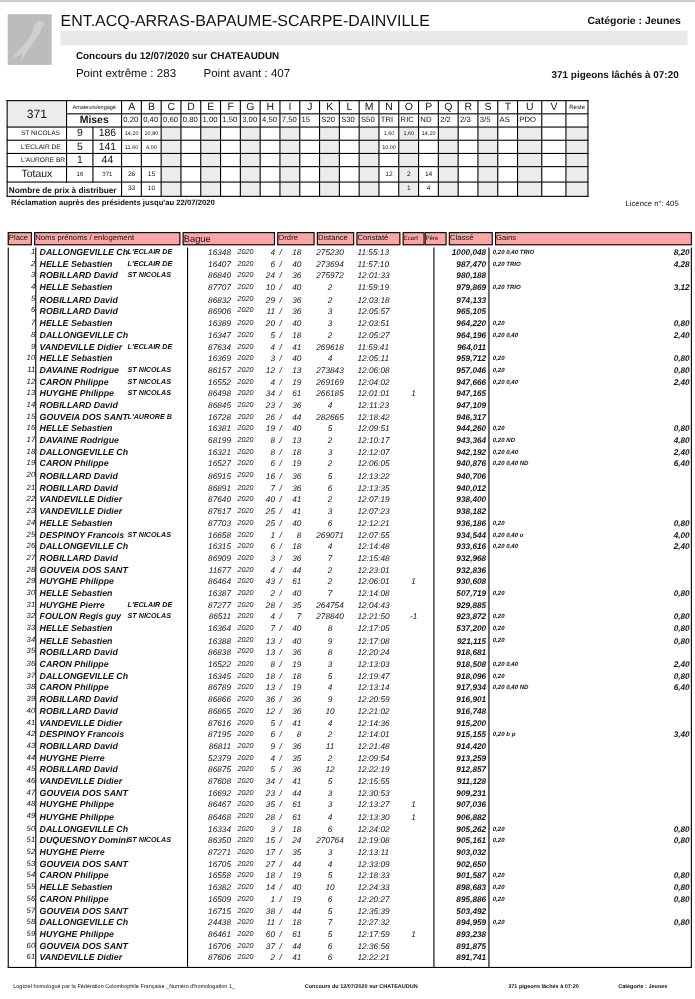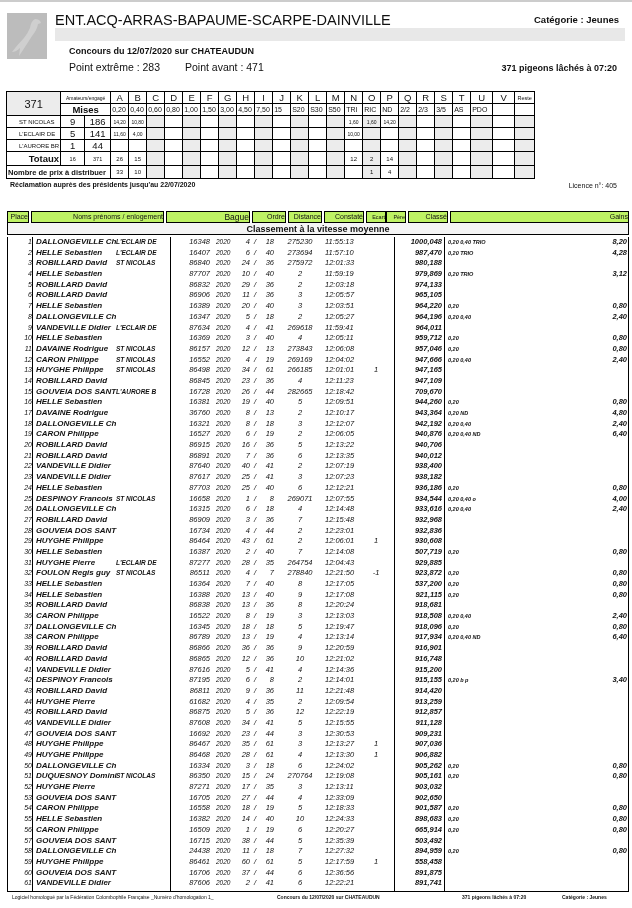--- a/index.html
+++ b/index.html
@@ -13,29 +13,29 @@
   .concours { position: absolute; left: 69px; top: 46px; font-size: 9px; font-weight: bold; }
   .points { position: absolute; left: 69px; top: 61px; font-size: 10.5px; }
   .points span { margin-right: 22px; }
   .lache { position: absolute; right: 15px; top: 63px; font-size: 9px; font-weight: bold; }
 
   table.summary { position: absolute; left: 6px; top: 91px; border-collapse: collapse; font-size: 7px; }
   table.summary td { border: 1px solid #000; height: 10.5px; text-align: center; padding: 0 1px; white-space: nowrap; }
   table.summary td.g { background: #ececec; }
   table.summary .big { font-size: 11px; }
   table.summary .mid { font-size: 9.5px; }
-  table.summary .tot { font-size: 9.5px; font-weight: bold; text-align: right; }
+  table.summary .tot { font-size: 9.5px; font-weight: normal; text-align: center; }
   table.summary .small { font-size: 5px; }
 
   .reclam { position: absolute; left: 10px; top: 181px; font-size: 7px; font-weight: bold; }
   .licence { position: absolute; right: 15px; top: 182px; font-size: 7px; }
 
   .results { position: absolute; left: 7px; top: 211px; width: 622px; }
   .hdr { display: flex; height: 12px; font-size: 7px; }
-  .hdr div { border: 1px solid #000; text-align: right; margin-right: 2px; line-height: 10px; background: #bef264; }
+  .hdr div { border: 1px solid #000; text-align: left; margin-right: 2px; line-height: 10px; background: #fca5a5; }
   .classement { border: 1px solid #000; border-top: none; height: 12px; font-size: 9px; font-weight: bold; text-align: center; line-height: 12px; background: #f4f4f4; }
   .body { position: relative; border: 1px solid #000; border-top: none; height: 655px; font-style: italic; }
   .vline { position: absolute; top: 0; bottom: 0; width: 1px; background: #000; }
   .row { position: relative; height: 10.7px; font-size: 7.5px; line-height: 10.7px; white-space: nowrap; }
   .row > span { position: absolute; top: 0; }
   .c-place { left: 0; width: 24px; text-align: right; font-size: 7px; }
   .c-name { left: 28px; font-weight: bold; font-size: 8px; }
   .c-club { left: 108px; font-weight: bold; font-size: 6.5px; }
   .c-bague { left: 168px; width: 34px; text-align: right; }
   .c-year { left: 208px; font-size: 6.5px; }
@@ -59,21 +59,21 @@
   <svg viewBox="0 0 40 46">
       <path d="M28 6 q5 0 6 4 l-3 1 q-1 6 -6 12 q-5 8 -9 14 l-4 6 l1 -8 q-4 4 -8 4 q6 -8 12 -14 q4 -5 6 -10 q1 -7 5 -9z" fill="#cfcfcf"></path>
     </svg>
 </div>
 <div class="title">ENT.ACQ-ARRAS-BAPAUME-SCARPE-DAINVILLE</div>
 <div class="cat">Catégorie : Jeunes</div>
 <div class="greybar"></div>
 <div class="concours">Concours du 12/07/2020 sur CHATEAUDUN</div>
 <div class="points">
   <span>Point extrême : 283</span>
-  <span>Point avant : 471</span>
+  <span>Point avant : 407</span>
 </div>
 <div class="lache">371 pigeons lâchés à 07:20</div>
 
 <table class="summary" id="summary">
     <tbody>
       <tr>
         <td rowspan="2" class="big g" style="width:52px">371</td>
         <td colspan="2" class="small">Amateurs/engagé</td>
         <td class="mid" style="width:18px;">A</td>
         <td class="mid" style="width:18px;">B</td>
@@ -275,21 +275,20 @@
     <div style="width:133px">Noms prénoms / enlogement</div>
     <div style="width:84px; font-size:8.5px">Bague</div>
     <div style="width:34px">Ordre</div>
     <div style="width:34px">Distance</div>
     <div style="width:40px">Constaté</div>
     <div style="width:20px; margin-right:0; font-size:5.5px">Ecart</div>
     <div style="width:20px; font-size:5.5px">Père</div>
     <div style="width:40px">Classé</div>
     <div style="flex:1; margin-right:0">Gains</div>
   </div>
-  <div class="classement">Classement à la vitesse moyenne</div>
   <div class="body" id="rows">
     <div class="vline" style="left:24px"></div>
     <div class="vline" style="left:162px"></div>
     <div class="vline" style="left:386px"></div>
     <div class="vline" style="left:436px"></div>
   <div class="row" style="margin-top: 2px;">
         <span class="c-place">1</span>
         <span class="c-name">DALLONGEVILLE Ch</span>
         <span class="c-club">L'ECLAIR DE</span>
         <span class="c-bague">16348</span>
@@ -517,21 +516,21 @@
         <span class="c-name">GOUVEIA DOS SANT</span>
         <span class="c-club">L'AURORE B</span>
         <span class="c-bague">16728</span>
         <span class="c-year">2020</span>
         <span class="c-ord1">26</span>
         <span class="c-slash">/</span>
         <span class="c-ord2">44</span>
         <span class="c-dist">282665</span>
         <span class="c-const">12:18:42</span>
         <span class="c-ecart"></span>
-        <span class="c-classe">709,670</span>
+        <span class="c-classe">946,317</span>
         <span class="c-gcodes"></span>
         <span class="c-gain"></span>
       </div>
       <div class="row">
         <span class="c-place">16</span>
         <span class="c-name">HELLE Sebastien</span>
         <span class="c-club"></span>
         <span class="c-bague">16381</span>
         <span class="c-year">2020</span>
         <span class="c-ord1">19</span>
@@ -541,21 +540,21 @@
         <span class="c-const">12:09:51</span>
         <span class="c-ecart"></span>
         <span class="c-classe">944,260</span>
         <span class="c-gcodes">0,20</span>
         <span class="c-gain">0,80</span>
       </div>
       <div class="row">
         <span class="c-place">17</span>
         <span class="c-name">DAVAINE Rodrigue</span>
         <span class="c-club"></span>
-        <span class="c-bague">36760</span>
+        <span class="c-bague">68199</span>
         <span class="c-year">2020</span>
         <span class="c-ord1">8</span>
         <span class="c-slash">/</span>
         <span class="c-ord2">13</span>
         <span class="c-dist">2</span>
         <span class="c-const">12:10:17</span>
         <span class="c-ecart"></span>
         <span class="c-classe">943,364</span>
         <span class="c-gcodes">0,20 ND</span>
         <span class="c-gain">4,80</span>
@@ -717,21 +716,21 @@
         <span class="c-const">12:15:48</span>
         <span class="c-ecart"></span>
         <span class="c-classe">932,968</span>
         <span class="c-gcodes"></span>
         <span class="c-gain"></span>
       </div>
       <div class="row">
         <span class="c-place">28</span>
         <span class="c-name">GOUVEIA DOS SANT</span>
         <span class="c-club"></span>
-        <span class="c-bague">16734</span>
+        <span class="c-bague">11677</span>
         <span class="c-year">2020</span>
         <span class="c-ord1">4</span>
         <span class="c-slash">/</span>
         <span class="c-ord2">44</span>
         <span class="c-dist">2</span>
         <span class="c-const">12:23:01</span>
         <span class="c-ecart"></span>
         <span class="c-classe">932,836</span>
         <span class="c-gcodes"></span>
         <span class="c-gain"></span>
@@ -973,21 +972,21 @@
         <span class="c-const">12:21:48</span>
         <span class="c-ecart"></span>
         <span class="c-classe">914,420</span>
         <span class="c-gcodes"></span>
         <span class="c-gain"></span>
       </div>
       <div class="row">
         <span class="c-place">44</span>
         <span class="c-name">HUYGHE Pierre</span>
         <span class="c-club"></span>
-        <span class="c-bague">61682</span>
+        <span class="c-bague">52379</span>
         <span class="c-year">2020</span>
         <span class="c-ord1">4</span>
         <span class="c-slash">/</span>
         <span class="c-ord2">35</span>
         <span class="c-dist">2</span>
         <span class="c-const">12:09:54</span>
         <span class="c-ecart"></span>
         <span class="c-classe">913,259</span>
         <span class="c-gcodes"></span>
         <span class="c-gain"></span>
@@ -1173,21 +1172,21 @@
         <span class="c-name">CARON Philippe</span>
         <span class="c-club"></span>
         <span class="c-bague">16509</span>
         <span class="c-year">2020</span>
         <span class="c-ord1">1</span>
         <span class="c-slash">/</span>
         <span class="c-ord2">19</span>
         <span class="c-dist">6</span>
         <span class="c-const">12:20:27</span>
         <span class="c-ecart"></span>
-        <span class="c-classe">665,914</span>
+        <span class="c-classe">895,886</span>
         <span class="c-gcodes">0,20</span>
         <span class="c-gain">0,80</span>
       </div>
       <div class="row">
         <span class="c-place">57</span>
         <span class="c-name">GOUVEIA DOS SANT</span>
         <span class="c-club"></span>
         <span class="c-bague">16715</span>
         <span class="c-year">2020</span>
         <span class="c-ord1">38</span>
@@ -1221,21 +1220,21 @@
         <span class="c-name">HUYGHE Philippe</span>
         <span class="c-club"></span>
         <span class="c-bague">86461</span>
         <span class="c-year">2020</span>
         <span class="c-ord1">60</span>
         <span class="c-slash">/</span>
         <span class="c-ord2">61</span>
         <span class="c-dist">5</span>
         <span class="c-const">12:17:59</span>
         <span class="c-ecart">1</span>
-        <span class="c-classe">558,458</span>
+        <span class="c-classe">893,238</span>
         <span class="c-gcodes"></span>
         <span class="c-gain"></span>
       </div>
       <div class="row">
         <span class="c-place">60</span>
         <span class="c-name">GOUVEIA DOS SANT</span>
         <span class="c-club"></span>
         <span class="c-bague">16706</span>
         <span class="c-year">2020</span>
         <span class="c-ord1">37</span>

